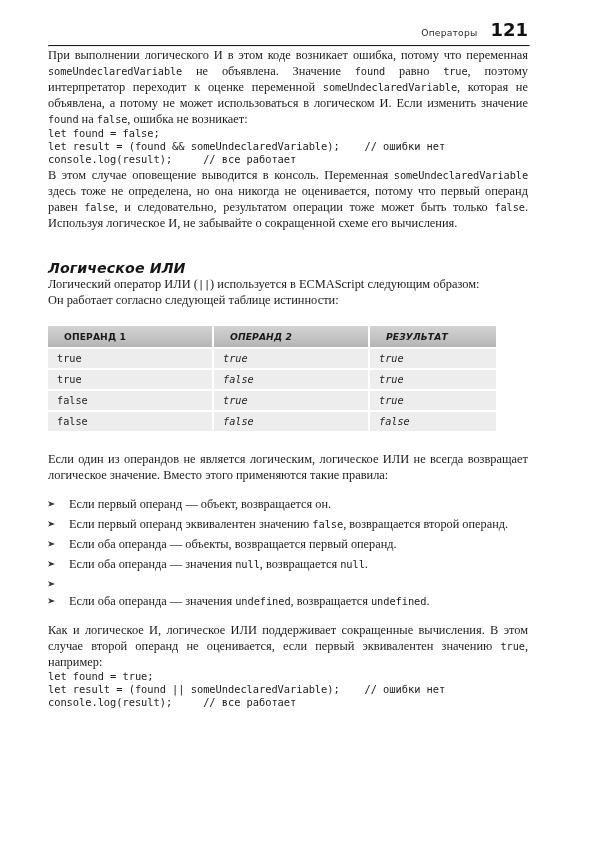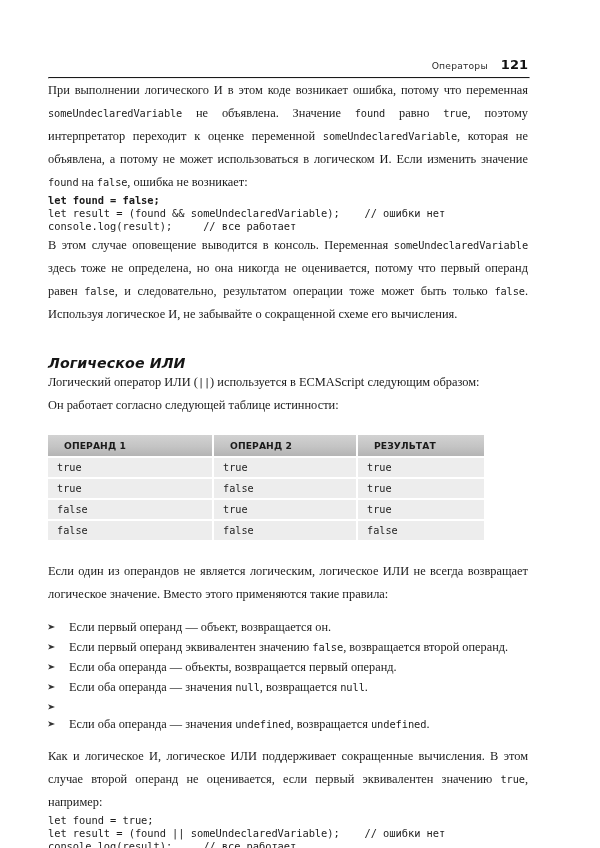--- a/index.html
+++ b/index.html
@@ -21,46 +21,46 @@
     left: 48px;
     top: 0;
     width: 480px;
   }
 
   
   .runhead {
     display: flex;
     align-items: baseline;
     justify-content: flex-end;
-    padding-top: 57px;
+    padding-top: 19px;
     padding-bottom: 5px;
     gap: 13px;
   }
   .runhead-title {
     font-family: "DejaVu Sans", sans-serif;
     font-size: 9.2px;
     letter-spacing: 0.2px;
     color: #2b2b2b;
   }
   .runhead-page {
     font-family: "DejaVu Sans", sans-serif;
-    font-size: 13px;
+    font-size: 18px;
     font-weight: bold;
     color: #111111;
   }
   .runhead-rule {
     border-top: 1.4px solid #1a1a1a;
     width: 480px;
     margin: 0;
   }
 
   
   p.body {
     font-size: 12.4px;
-    line-height: 23px;
+    line-height: 16px;
     text-align: justify;
     margin: 0;
     color: #1b1b1b;
   }
   .sp-after-rule { margin-top: 23px; }
   .sp-para       { margin-top: 13px; }
 
   code, .mono {
     font-family: "DejaVu Sans Mono", monospace;
     font-size: 10.4px;
@@ -72,21 +72,21 @@
   
   pre.code {
     font-family: "DejaVu Sans Mono", monospace;
     font-size: 10.4px;
     line-height: 13.2px;
     color: #1b1b1b;
     margin: 0;
     white-space: pre;
     letter-spacing: -0.05px;
   }
-  pre.code .b { font-weight: bold; }
+  pre.code .b { font-weight: normal; }
   .code-block-1 { margin-top: 17px; }
   .code-inline-1 { margin-top: 13px; }
   .code-block-2 { margin-top: 16px; }
 
   
   h2.section {
     font-family: "DejaVu Sans", sans-serif;
     font-size: 14.2px;
     font-weight: bold;
     color: #161616;
@@ -112,22 +112,22 @@
     padding: 4px 9px 4px 9px;
     font-family: "DejaVu Sans Mono", monospace;
     font-size: 10.2px;
     color: #1d1d1d;
     background: #ededed;
     height: 19px;
     line-height: 11px;
     overflow: hidden;
   }
   .c1 { width: 164px; }
-  .c2 { width: 142px; }
-  .c3 { width: 126px; }
+  .c2 { width: 154px; font-style: italic; }
+  .c3 { width: 126px; font-style: italic; }
   .thead .tcell {
     background: linear-gradient(to bottom, #d2d2d2 0%, #c4c4c4 55%, #b4b4b4 100%);
     font-family: "DejaVu Sans", sans-serif;
     font-size: 9.2px;
     font-weight: bold;
     color: #1a1a1a;
     height: 21px;
     line-height: 13px;
     letter-spacing: 0.1px;
     padding-left: 16px;

